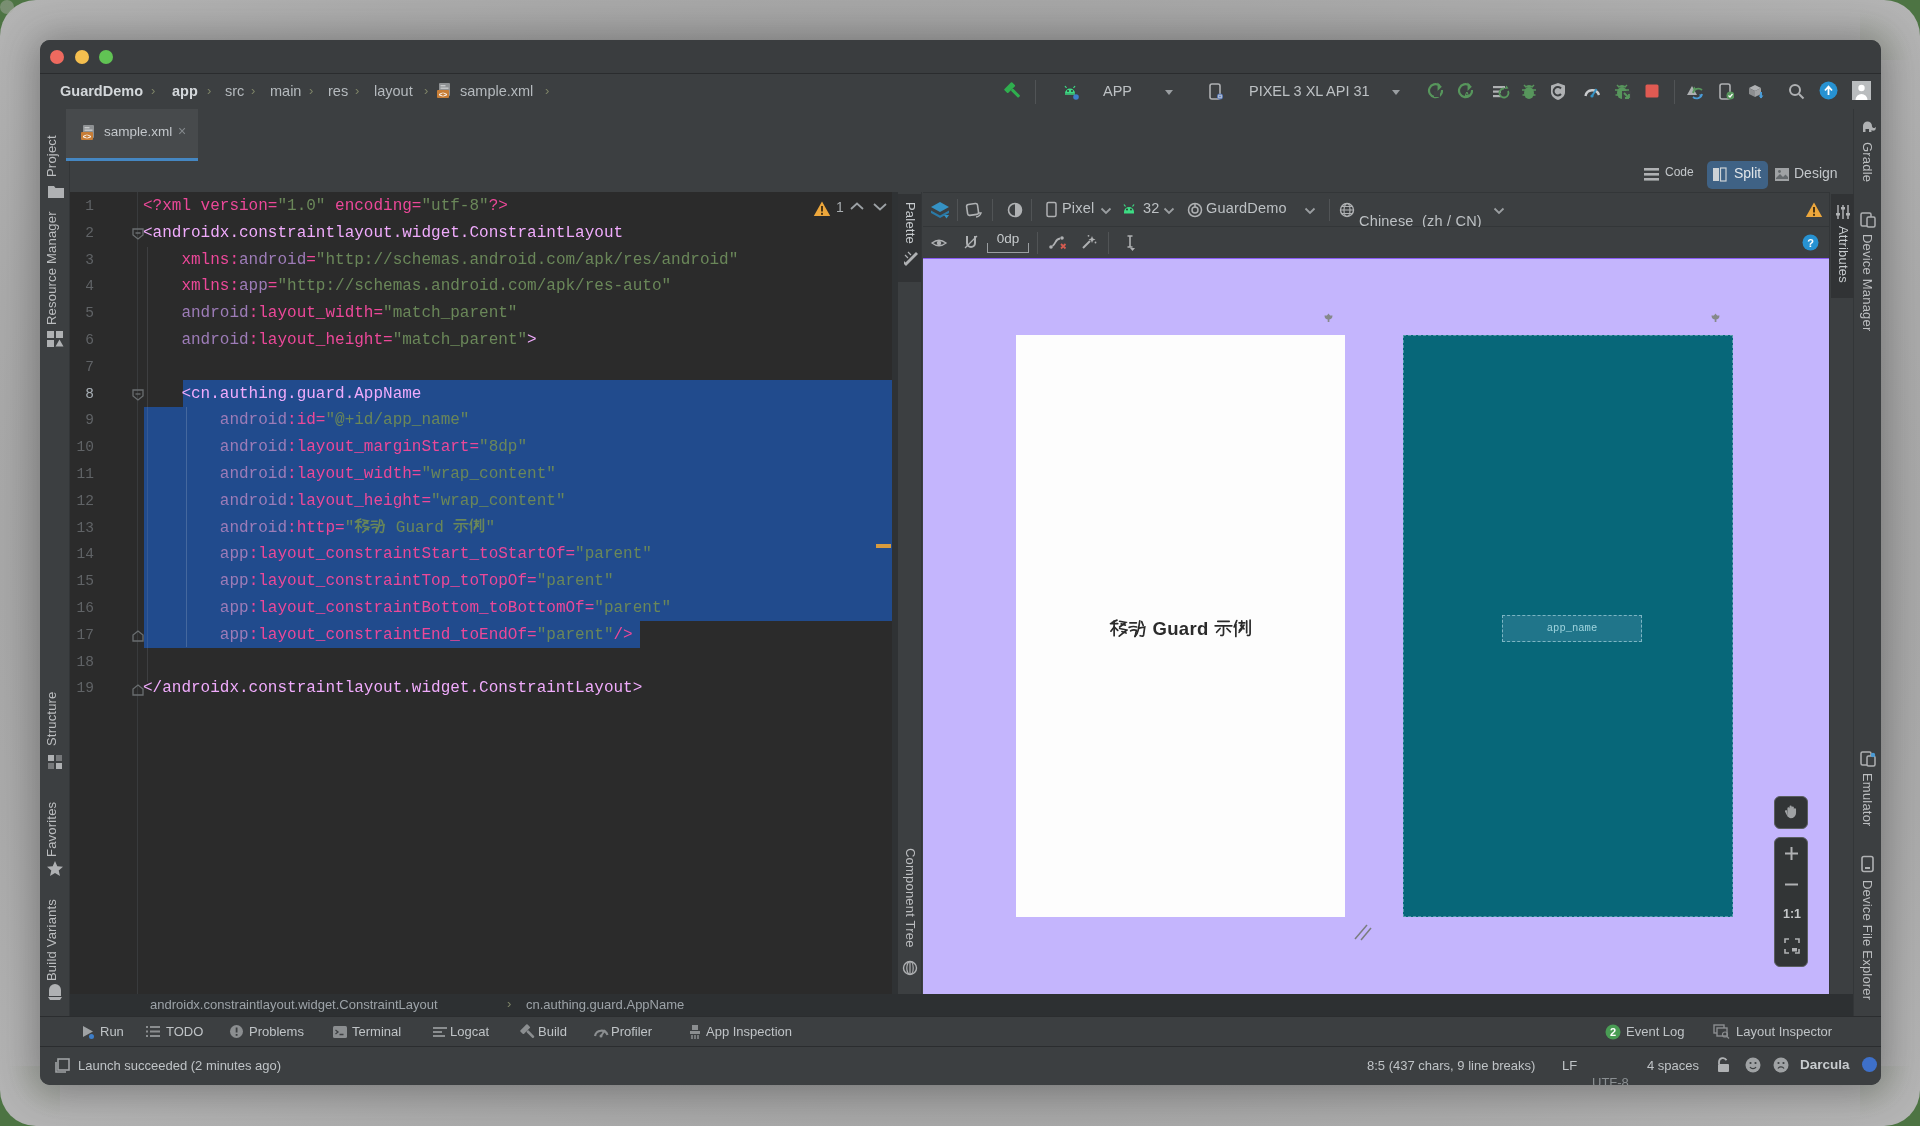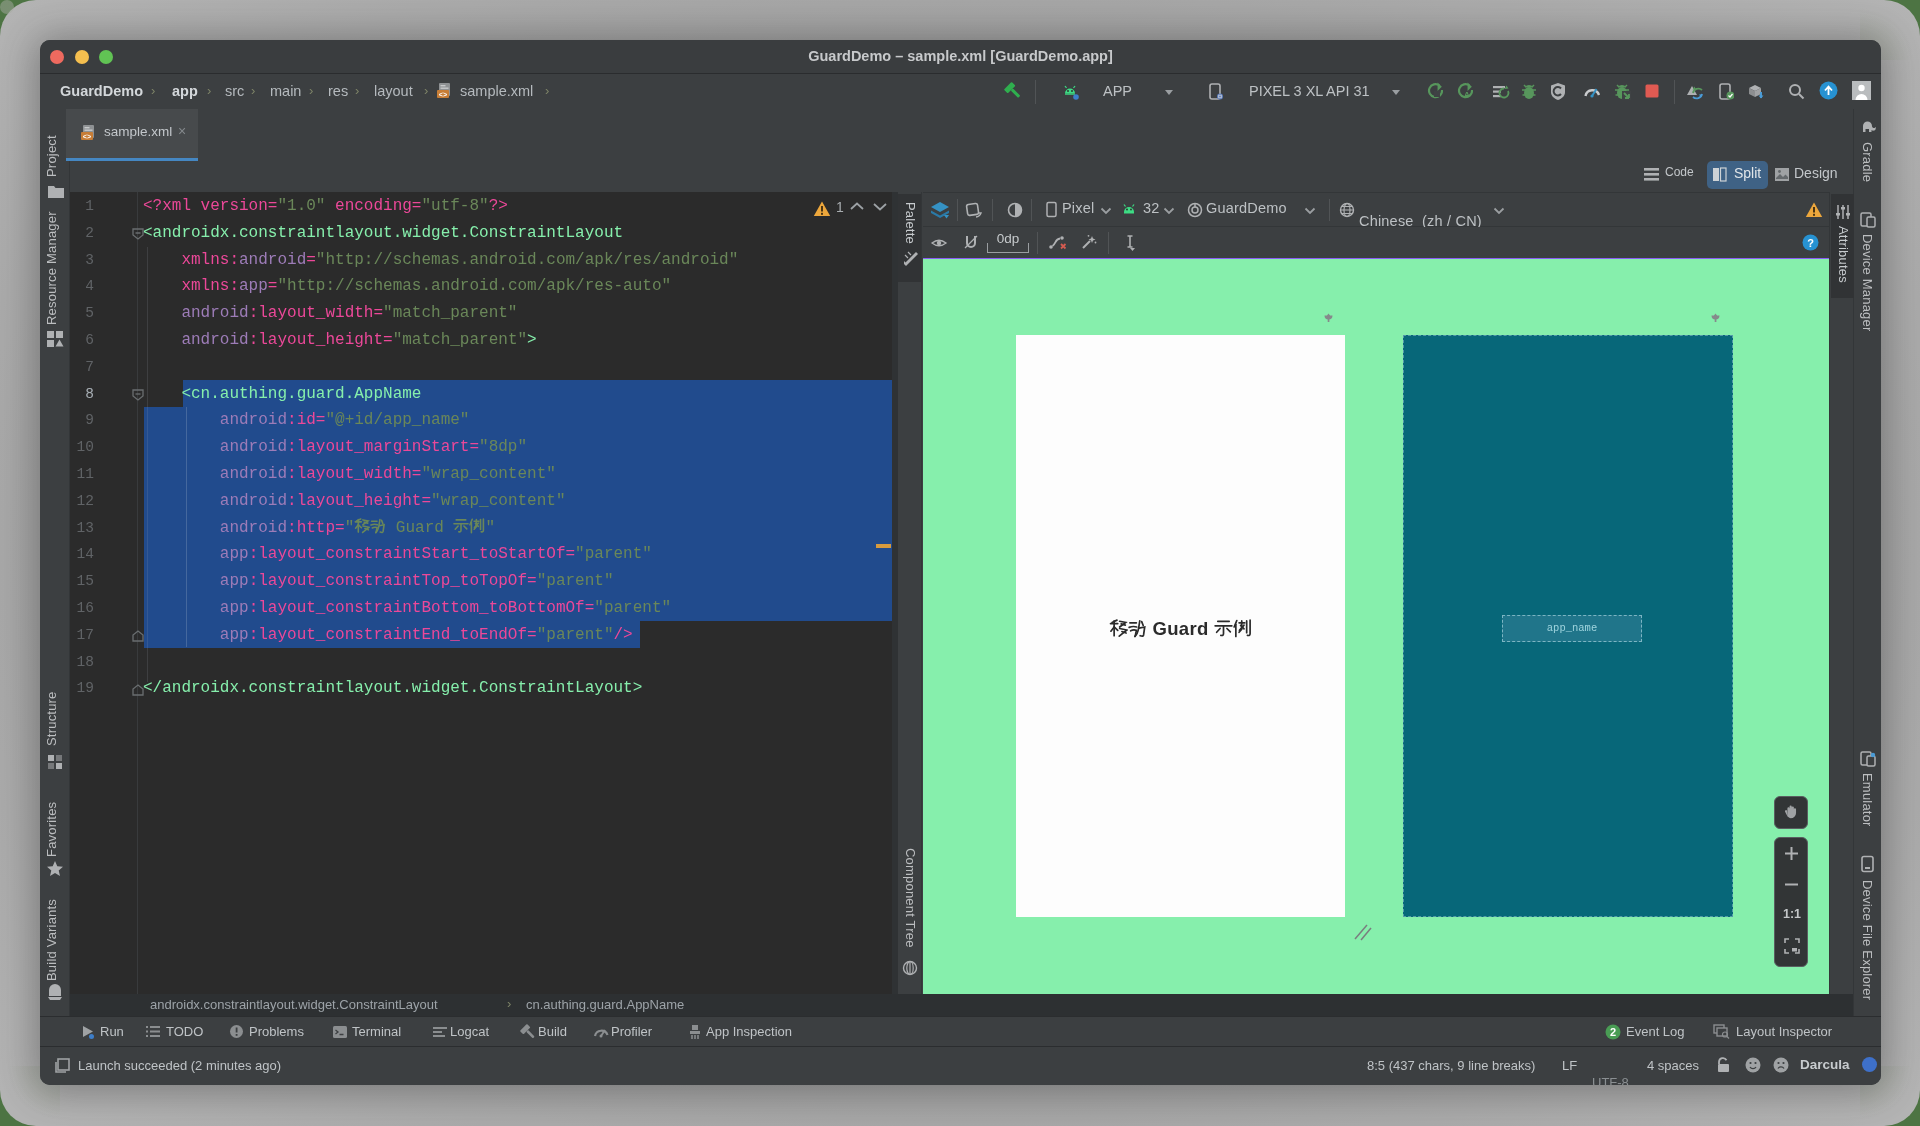--- a/index.html
+++ b/index.html
@@ -21,47 +21,46 @@
 .rightbar{left:1813px;top:69px;width:28px;height:947px;background:#3c3f41;border-left:1px solid #333638}
 .vtextL{transform:rotate(180deg);writing-mode:vertical-rl;color:#bcbec0;font-size:13px;letter-spacing:.2px;white-space:nowrap}
 .vtextR{writing-mode:vertical-rl;color:#bcbec0;font-size:13px;letter-spacing:.2px;white-space:nowrap}
 .tab{left:26px;top:69px;width:132px;height:52px;background:#474a4c;border-bottom:3px solid #4587c2;color:#c3c7cb;font-size:13.5px}
 .editor{left:30px;top:152px;width:822px;height:802px;background:#2b2b2b}
 .gutterline{left:67px;top:0;width:1px;height:100%;background:#393b3d}
 pre{font-family:"Liberation Mono",monospace}
 .lnums{left:0;top:1px;width:24px;text-align:right;color:#606366;font-size:14.5px;line-height:26.8px}
 .lnums .cur{color:#a7aeb4}
 .code{left:73px;top:1px;font-size:16px;line-height:26.8px;color:#a9b7c6}
-.w{color:#ec4899}.t{color:#86efac}.p{color:#9d7cb8}.g{color:#6a8759}
+.w{color:#ec4899}.t{color:#f0abfc}.p{color:#9d7cb8}.g{color:#6a8759}
 .selrect{background:#214b8d}
 .crumbbar{left:30px;top:954px;width:1783px;height:22px;background:#2d3032;color:#9da3a8;font-size:13px}
 .divider{left:852px;top:152px;width:6px;height:802px;background:#2f3234}
 .palstrip{left:858px;top:152px;width:24px;height:802px;background:#3c3f41;border-right:1px solid #333638}
-.design{left:883px;top:152px;width:906px;height:802px;background:#86efac;border-top:1px solid #333638}
+.design{left:883px;top:152px;width:906px;height:802px;background:#c4b5fd;border-top:1px solid #333638}
 .dtoolbar1{left:0;top:0;width:100%;height:34px;background:#3c3f41;border-bottom:1px solid #333638;color:#c6cacc;font-size:14.5px;letter-spacing:0.2px}
 .dtoolbar2{left:0;top:34px;width:100%;height:32px;background:#3c3f41;border-bottom:1px solid #8b5cf6}
 .attrstrip{left:1789px;top:152px;width:24px;height:802px;background:#3c3f41;border-left:1px solid #333638}
 .toolwbar{left:0;top:976px;width:100%;height:30px;background:#3c3f41;border-top:1px solid #2b2d2f;color:#bfc3c6;font-size:13px}
 .statusbar{left:0;top:1006px;width:100%;height:39px;background:#3c3f41;border-top:1px solid #2b2d2f;color:#bfc3c6;font-size:13px}
 svg{display:block}
 .vsep{position:absolute;width:1px;background:#515456}
 .tbtxt{position:absolute;top:8px;color:#bdc1c4}
 </style></head>
 <body>
 <div class="abs shadowbg"></div>
 <div class="abs cgrn tl"></div>
 <div class="abs cgrn tr"></div>
 <div class="abs cgrn bl"></div>
 <div class="abs cgrn br"></div>
 <div class="abs window">
   <div class="abs titlebar">
     <div class="abs tl" style="left:10px;background:#ee6a5f"></div>
     <div class="abs tl" style="left:34.5px;background:#f5bf4f"></div>
     <div class="abs tl" style="left:59px;background:#61c354"></div>
-    <div class="abs title">GuardDemo – sample.xml [GuardDemo.app]</div>
   </div>
   <div class="abs navbar">
       <div class="abs" style="left:20px;top:8px;font-weight:bold;color:#d3d7da;white-space:nowrap">GuardDemo</div>
       <div class="abs" style="left:111px;top:8px;color:#7e8468;font-size:13px;white-space:nowrap">›</div>
       <div class="abs" style="left:132px;top:8px;font-weight:bold;color:#d3d7da;white-space:nowrap">app</div>
       <div class="abs" style="left:167px;top:8px;color:#7e8468;font-size:13px;white-space:nowrap">›</div>
       <div class="abs" style="left:185px;top:8px;white-space:nowrap">src</div>
       <div class="abs" style="left:211px;top:8px;color:#7e8468;font-size:13px;white-space:nowrap">›</div>
       <div class="abs" style="left:230px;top:8px;white-space:nowrap">main</div>
       <div class="abs" style="left:269px;top:8px;color:#7e8468;font-size:13px;white-space:nowrap">›</div>

